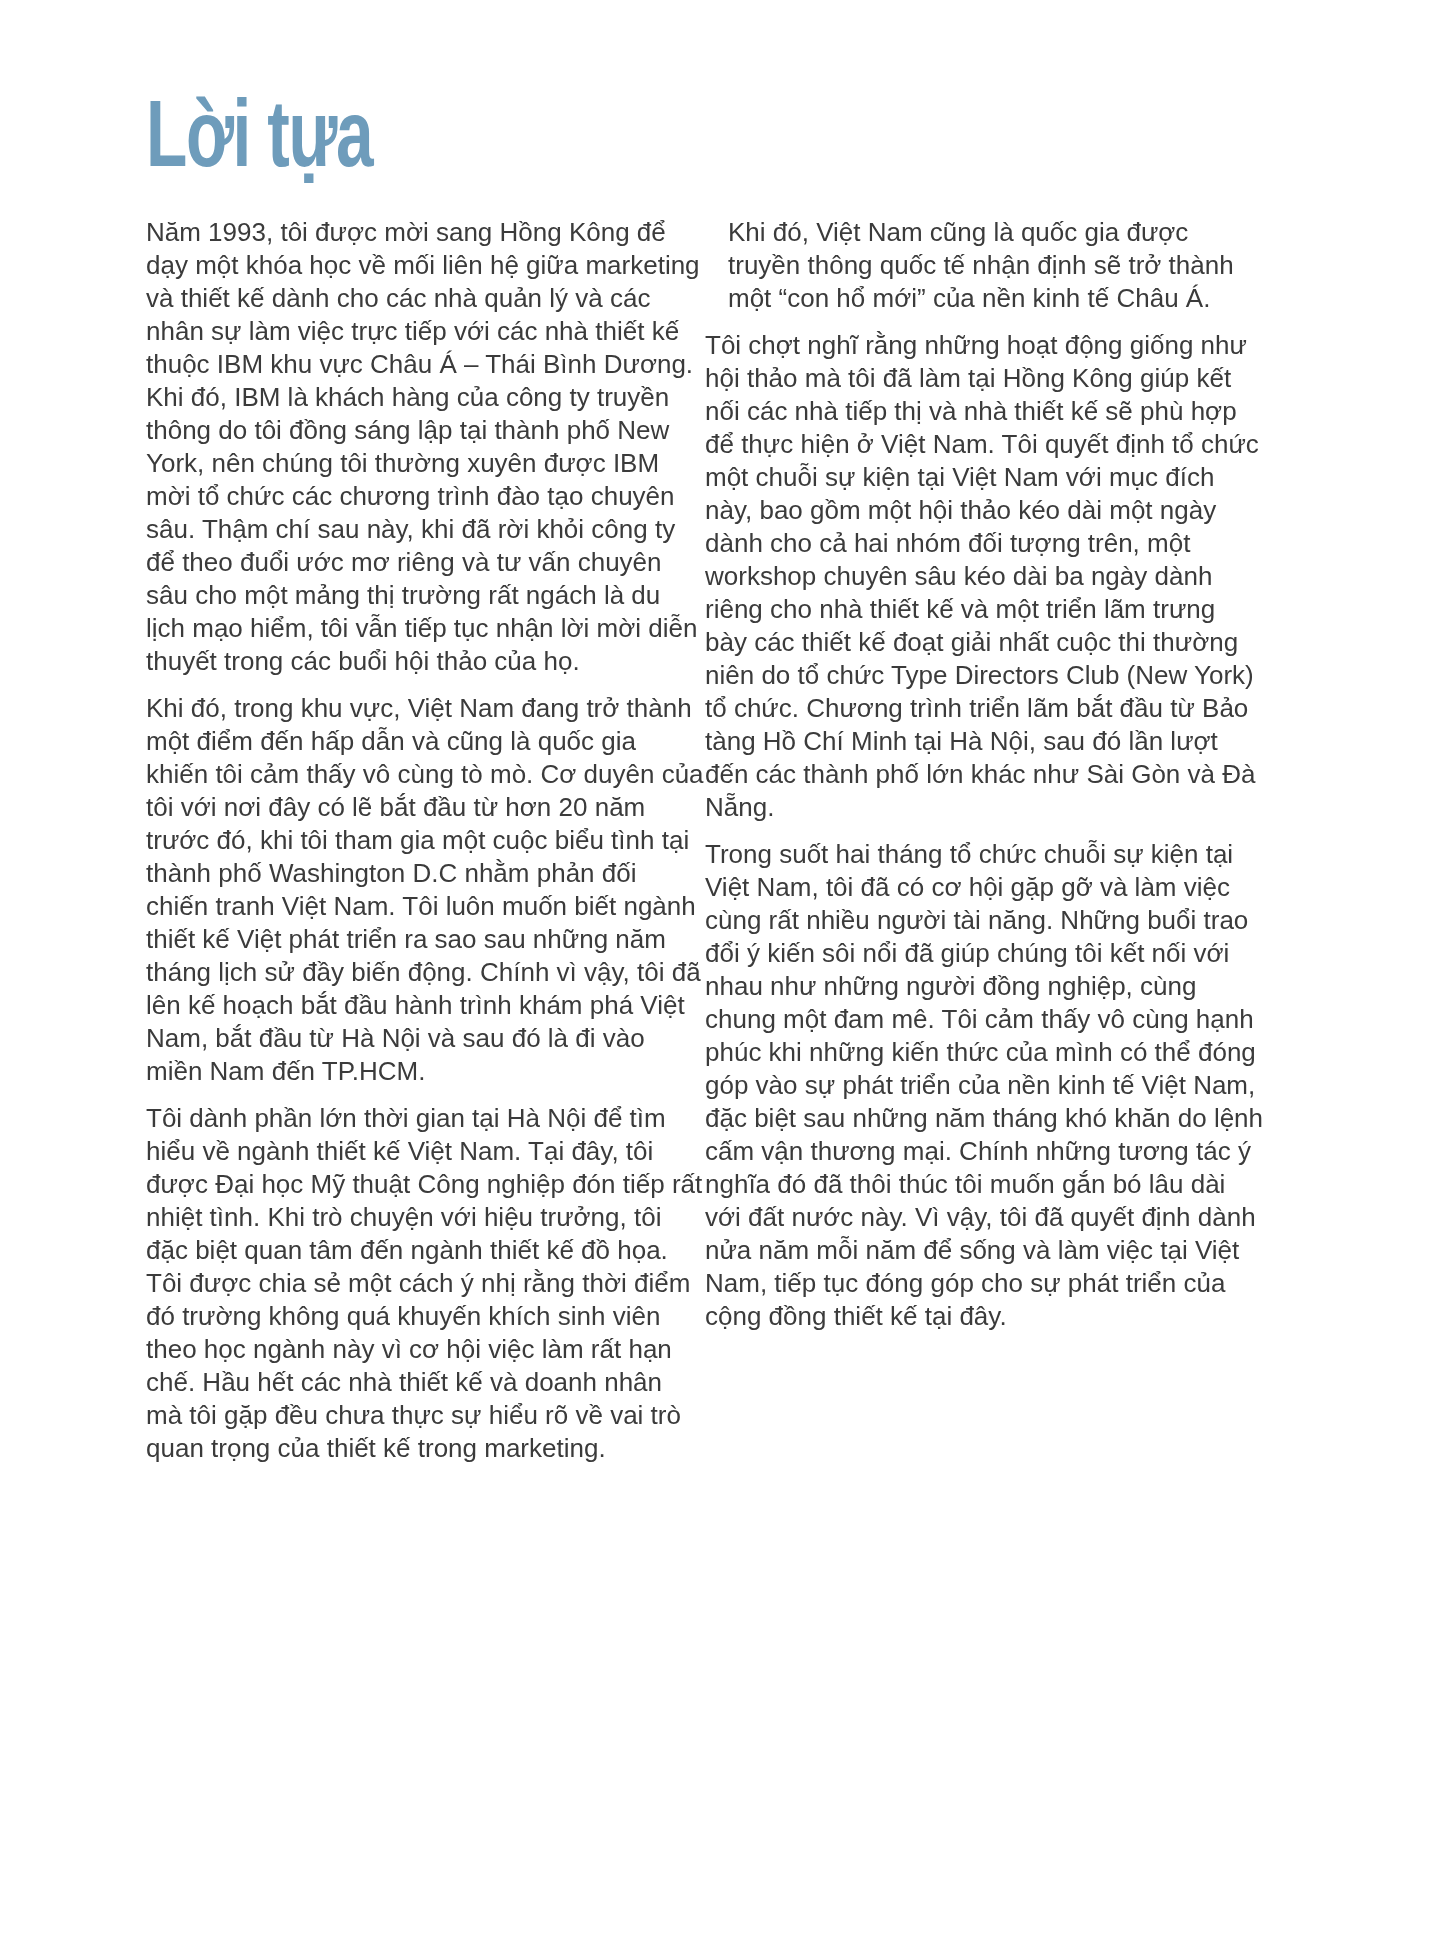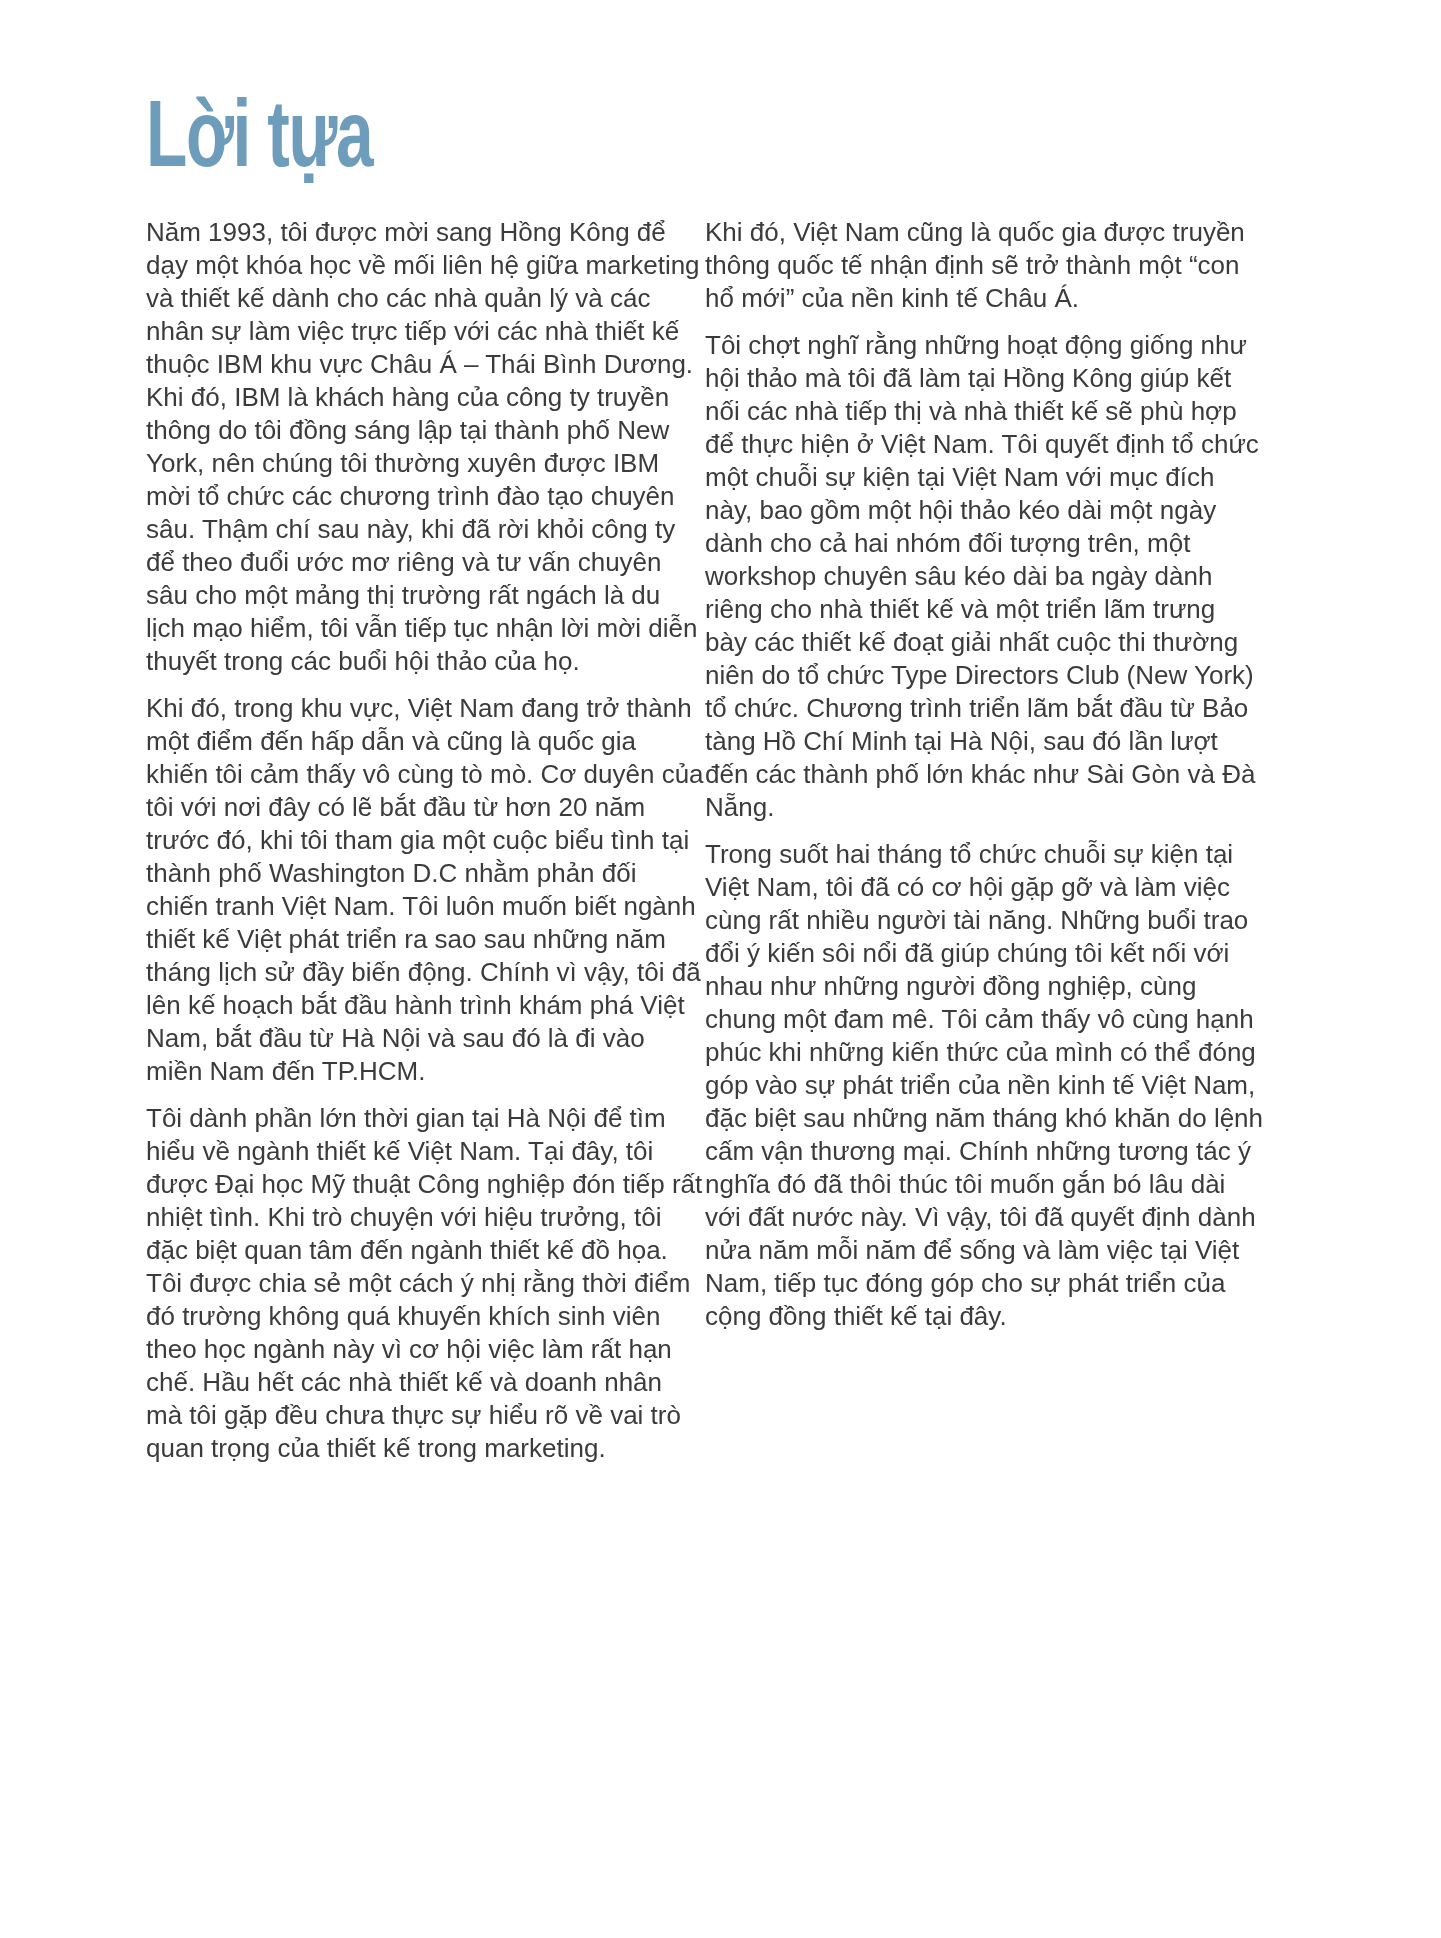--- a/index.html
+++ b/index.html
@@ -52,18 +52,18 @@
 <div class="page" style="background: rgb(255, 255, 255); border-radius: 14px;">
   <h1 class="title" style="color: rgb(110, 156, 187);">Lời tựa</h1>
 
   <div class="columns">
     <div class="col">
       <p style="color: rgb(59, 59, 59);">Năm 1993, tôi được mời sang Hồng Kông để dạy một khóa học về mối liên hệ giữa marketing và thiết kế dành cho các nhà quản lý và các nhân sự làm việc trực tiếp với các nhà thiết kế thuộc IBM khu vực Châu Á – Thái Bình Dương. Khi đó, IBM là khách hàng của công ty truyền thông do tôi đồng sáng lập tại thành phố New York, nên chúng tôi thường xuyên được IBM mời tổ chức các chương trình đào tạo chuyên sâu. Thậm chí sau này, khi đã rời khỏi công ty để theo đuổi ước mơ riêng và tư vấn chuyên sâu cho một mảng thị trường rất ngách là du lịch mạo hiểm, tôi vẫn tiếp tục nhận lời mời diễn thuyết trong các buổi hội thảo của họ.</p>
       <p style="color: rgb(59, 59, 59);">Khi đó, trong khu vực, Việt Nam đang trở thành một điểm đến hấp dẫn và cũng là quốc gia khiến tôi cảm thấy vô cùng tò mò. Cơ duyên của tôi với nơi đây có lẽ bắt đầu từ hơn 20 năm trước đó, khi tôi tham gia một cuộc biểu tình tại thành phố Washington D.C nhằm phản đối chiến tranh Việt Nam. Tôi luôn muốn biết ngành thiết kế Việt phát triển ra sao sau những năm tháng lịch sử đầy biến động. Chính vì vậy, tôi đã lên kế hoạch bắt đầu hành trình khám phá Việt Nam, bắt đầu từ Hà Nội và sau đó là đi vào miền Nam đến TP.HCM.</p>
       <p style="color: rgb(59, 59, 59);">Tôi dành phần lớn thời gian tại Hà Nội để tìm hiểu về ngành thiết kế Việt Nam. Tại đây, tôi được Đại học Mỹ thuật Công nghiệp đón tiếp rất nhiệt tình. Khi trò chuyện với hiệu trưởng, tôi đặc biệt quan tâm đến ngành thiết kế đồ họa. Tôi được chia sẻ một cách ý nhị rằng thời điểm đó trường không quá khuyến khích sinh viên theo học ngành này vì cơ hội việc làm rất hạn chế. Hầu hết các nhà thiết kế và doanh nhân mà tôi gặp đều chưa thực sự hiểu rõ về vai trò quan trọng của thiết kế trong marketing.</p>
     </div>
     <div class="col">
-      <p style="color: rgb(59, 59, 59);">Khi đó, Việt Nam cũng là quốc gia được truyền thông quốc tế nhận định sẽ trở thành một “con hổ mới” của nền kinh tế Châu Á.</p>
+      <p style="color: rgb(59, 59, 59); margin-left: 23px;">Khi đó, Việt Nam cũng là quốc gia được truyền thông quốc tế nhận định sẽ trở thành một “con hổ mới” của nền kinh tế Châu Á.</p>
       <p style="color: rgb(59, 59, 59);">Tôi chợt nghĩ rằng những hoạt động giống như hội thảo mà tôi đã làm tại Hồng Kông giúp kết nối các nhà tiếp thị và nhà thiết kế sẽ phù hợp để thực hiện ở Việt Nam. Tôi quyết định tổ chức một chuỗi sự kiện tại Việt Nam với mục đích này, bao gồm một hội thảo kéo dài một ngày dành cho cả hai nhóm đối tượng trên, một workshop chuyên sâu kéo dài ba ngày dành riêng cho nhà thiết kế và một triển lãm trưng bày các thiết kế đoạt giải nhất cuộc thi thường niên do tổ chức Type Directors Club (New York) tổ chức. Chương trình triển lãm bắt đầu từ Bảo tàng Hồ Chí Minh tại Hà Nội, sau đó lần lượt đến các thành phố lớn khác như Sài Gòn và Đà Nẵng.</p>
       <p style="color: rgb(59, 59, 59);">Trong suốt hai tháng tổ chức chuỗi sự kiện tại Việt Nam, tôi đã có cơ hội gặp gỡ và làm việc cùng rất nhiều người tài năng. Những buổi trao đổi ý kiến sôi nổi đã giúp chúng tôi kết nối với nhau như những người đồng nghiệp, cùng chung một đam mê. Tôi cảm thấy vô cùng hạnh phúc khi những kiến thức của mình có thể đóng góp vào sự phát triển của nền kinh tế Việt Nam, đặc biệt sau những năm tháng khó khăn do lệnh cấm vận thương mại. Chính những tương tác ý nghĩa đó đã thôi thúc tôi muốn gắn bó lâu dài với đất nước này. Vì vậy, tôi đã quyết định dành nửa năm mỗi năm để sống và làm việc tại Việt Nam, tiếp tục đóng góp cho sự phát triển của cộng đồng thiết kế tại đây.</p>
     </div>
   </div>
 </div>
 
 </body></html>

